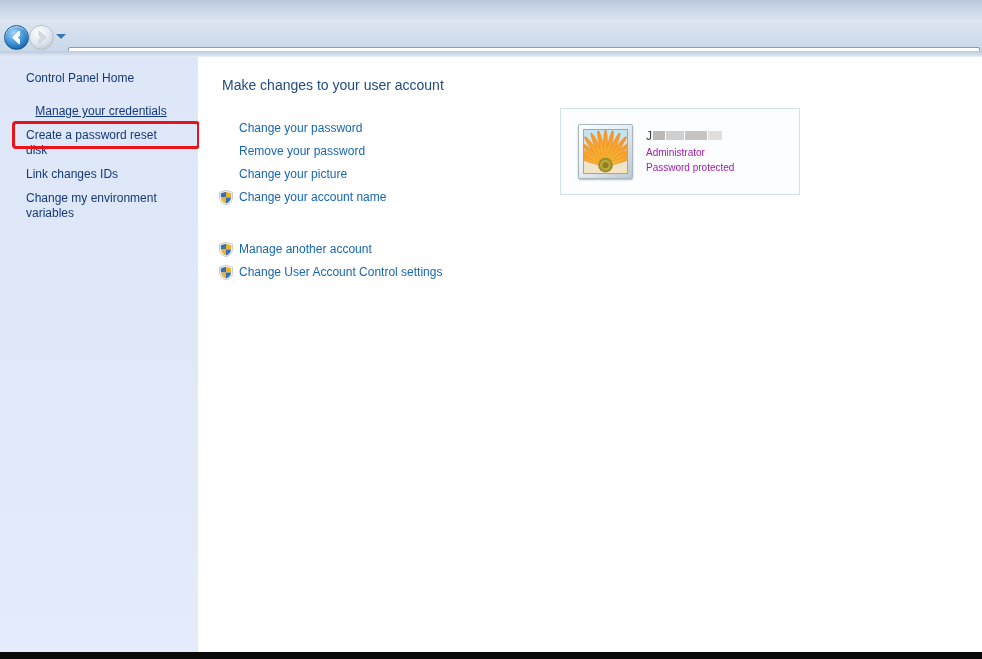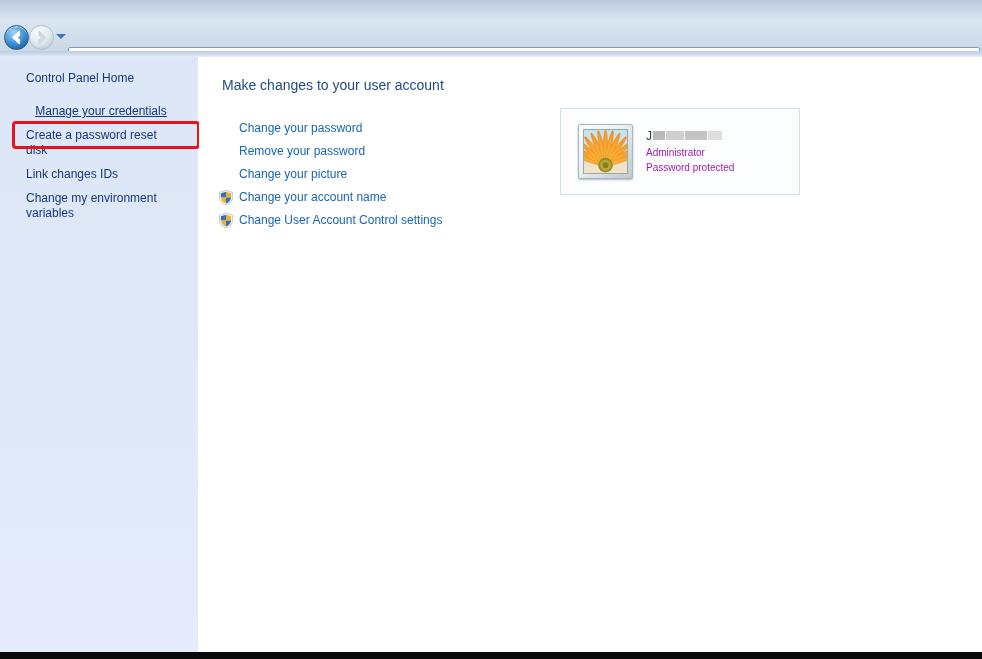--- a/index.html
+++ b/index.html
@@ -362,20 +362,33 @@
               <path d="M8 2.7 V8.4 H2.8 V4.2 Z" fill="#3b6fb5"></path>
               <path d="M8 2.7 V8.4 h5.2 V4.2 Z" fill="#e8b52f"></path>
               <path d="M2.8 8.4 H8 v6.1 C5.6 13.7 3.3 11.8 2.8 8.4 Z" fill="#e8b52f"></path>
               <path d="M13.2 8.4 H8 v6.1 c2.4-.8 4.7-2.7 5.2-6.1 Z" fill="#3b6fb5"></path>
             </svg>
           </span>
           <span class="task-link">Change your account name</span>
         </div>
 
 
+        <div class="task-row spacer-before">
+          <span class="shield-slot">
+            <svg width="16" height="17" viewBox="0 0 16 17">
+              <path d="M8 .8 L15 2.9 V8 c0 4.5-3.4 7.2-7 8.2 C4.4 15.2 1 12.5 1 8 V2.9 Z" fill="#c8cdd2"></path>
+              <path d="M8 1.9 L14 3.7 V8 c0 3.9-2.9 6.3-6 7.2 C4.9 14.3 2 11.9 2 8 V3.7 Z" fill="#ffffff"></path>
+              <path d="M8 2.7 V8.4 H2.8 V4.2 Z" fill="#3b6fb5"></path>
+              <path d="M8 2.7 V8.4 h5.2 V4.2 Z" fill="#e8b52f"></path>
+              <path d="M2.8 8.4 H8 v6.1 C5.6 13.7 3.3 11.8 2.8 8.4 Z" fill="#e8b52f"></path>
+              <path d="M13.2 8.4 H8 v6.1 c2.4-.8 4.7-2.7 5.2-6.1 Z" fill="#3b6fb5"></path>
+            </svg>
+          </span>
+          <span class="task-link">Manage another account</span>
+        </div>
 
         <div class="task-row">
           <span class="shield-slot">
             <svg width="16" height="17" viewBox="0 0 16 17">
               <path d="M8 .8 L15 2.9 V8 c0 4.5-3.4 7.2-7 8.2 C4.4 15.2 1 12.5 1 8 V2.9 Z" fill="#c8cdd2"></path>
               <path d="M8 1.9 L14 3.7 V8 c0 3.9-2.9 6.3-6 7.2 C4.9 14.3 2 11.9 2 8 V3.7 Z" fill="#ffffff"></path>
               <path d="M8 2.7 V8.4 H2.8 V4.2 Z" fill="#3b6fb5"></path>
               <path d="M8 2.7 V8.4 h5.2 V4.2 Z" fill="#e8b52f"></path>
               <path d="M2.8 8.4 H8 v6.1 C5.6 13.7 3.3 11.8 2.8 8.4 Z" fill="#e8b52f"></path>
               <path d="M13.2 8.4 H8 v6.1 c2.4-.8 4.7-2.7 5.2-6.1 Z" fill="#3b6fb5"></path>

